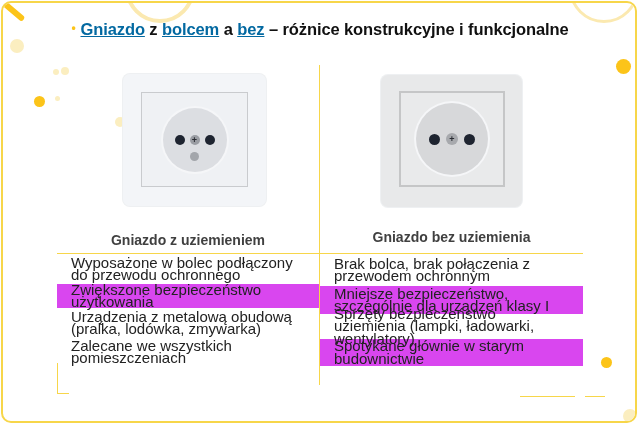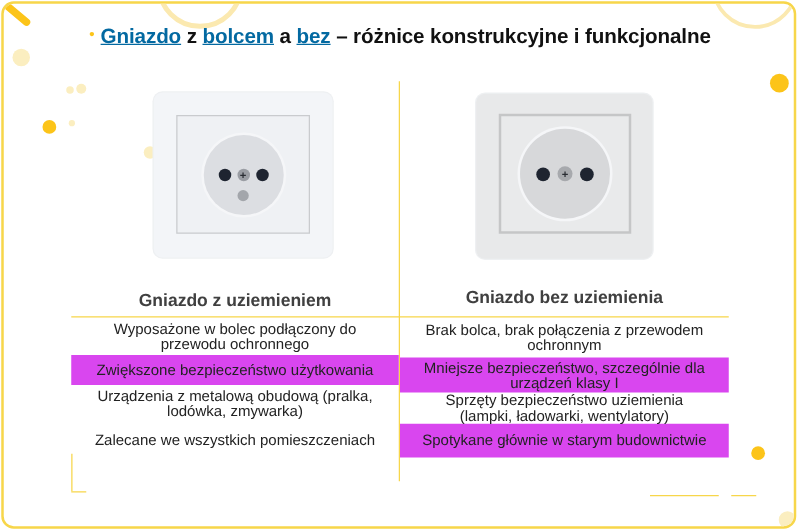--- a/index.html
+++ b/index.html
@@ -88,22 +88,22 @@
   .col-head {
     position: absolute; font-size: 14px; font-weight: bold; color: #404040; text-align: center;
   }
   .col-head.left { left: 57px; width: 262px; top: 232px; }
   .col-head.right { left: 320px; width: 263px; top: 229px; }
 
   .col { position: absolute; top: 254px; }
   .col.left { left: 57px; width: 262px; }
   .col.right { left: 320px; width: 263px; }
   .row {
-    display: flex; align-items: center; justify-content: center; text-align: center;
-    font-size: 12px; line-height: 12.5px; color: #222222; padding: 0 14px;
+    display: flex; align-items: center; justify-content: center; text-align: left;
+    font-size: 15px; line-height: 12.5px; color: #222222; padding: 0 14px;
   }
   .row.alt { background: #d946ef; }
 </style>
 </head>
 <body>
 
 <div class="frame">
   <div class="corner-stroke"></div>
   <div class="arc"></div>
   <div class="arc2"></div>

